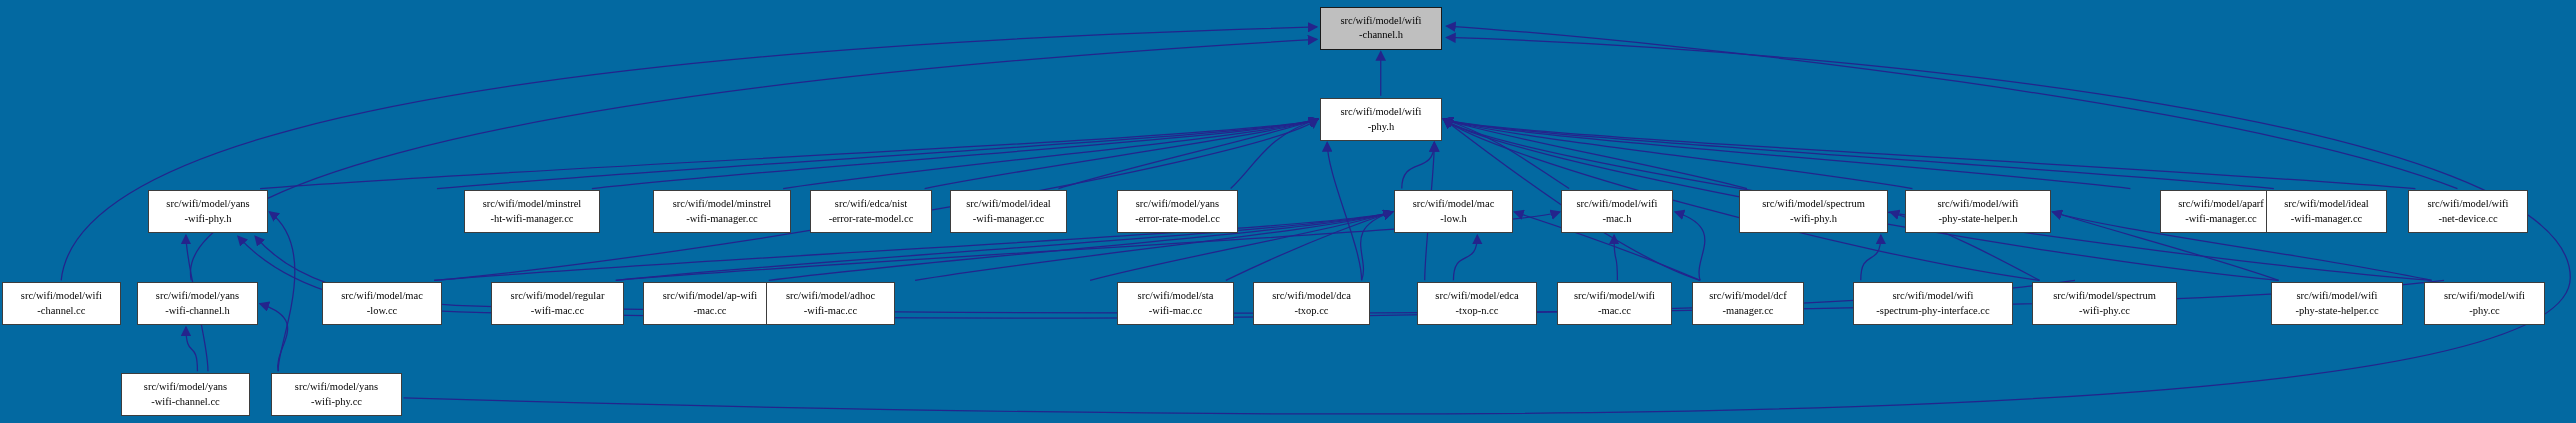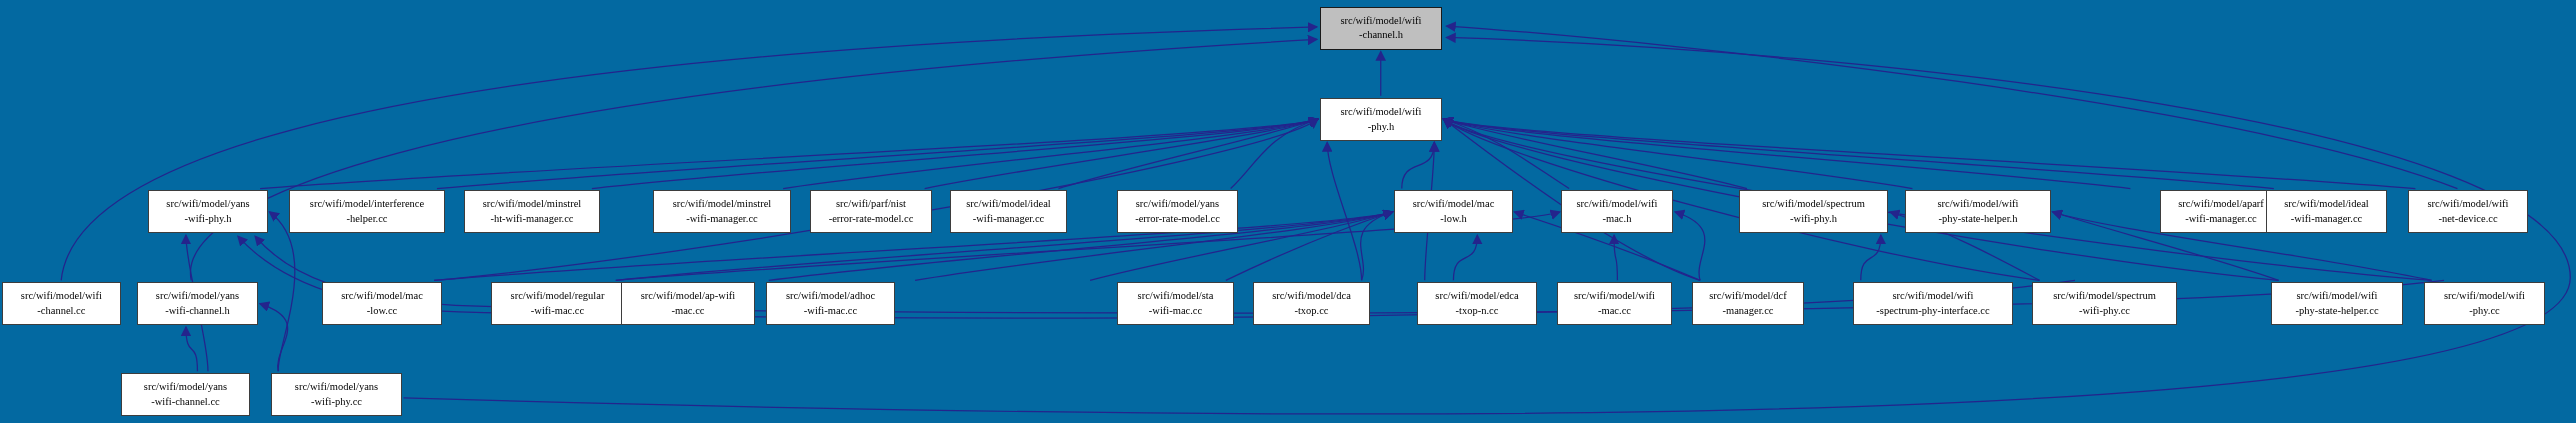--- a/index.html
+++ b/index.html
@@ -94,27 +94,25 @@
         <path d="M 2543,293 C 2424.2,268 2202,239.375 2147,221.5" marker-end="url(#arrow)"></path>
       </g>
   </svg>
   <div id="nodes">
       <div class="node root" style="left: 1320px; top: 6.7px; width: 122px; height: 43px;">src/wifi/model/wifi
 -channel.h</div>
       <div class="node" style="left: 1320px; top: 98px; width: 122px; height: 43px;">src/wifi/model/wifi
 -phy.h</div>
       <div class="node" style="left: 148px; top: 190px; width: 120px; height: 43px;">src/wifi/model/yans
 -wifi-phy.h</div>
-      <div class="node" style="left: 289px; top: 190px; width: 156px; height: 43px;">src/wifi/model/interference
--helper.cc</div>
       <div class="node" style="left: 464px; top: 190px; width: 136px; height: 43px;">src/wifi/model/minstrel
 -ht-wifi-manager.cc</div>
       <div class="node" style="left: 653px; top: 190px; width: 138px; height: 43px;">src/wifi/model/minstrel
 -wifi-manager.cc</div>
-      <div class="node" style="left: 810px; top: 190px; width: 122px; height: 43px;">src/wifi/parf/nist
+      <div class="node" style="left: 810px; top: 190px; width: 122px; height: 43px;">src/wifi/edca/nist
 -error-rate-model.cc</div>
       <div class="node" style="left: 950px; top: 190px; width: 117px; height: 43px;">src/wifi/model/ideal
 -wifi-manager.cc</div>
       <div class="node" style="left: 1117px; top: 190px; width: 121px; height: 43px;">src/wifi/model/yans
 -error-rate-model.cc</div>
       <div class="node" style="left: 1394px; top: 190px; width: 119px; height: 43px;">src/wifi/model/mac
 -low.h</div>
       <div class="node" style="left: 1561px; top: 190px; width: 112px; height: 43px;">src/wifi/model/wifi
 -mac.h</div>
       <div class="node" style="left: 1739px; top: 190px; width: 149px; height: 43px;">src/wifi/model/spectrum
@@ -128,21 +126,21 @@
       <div class="node" style="left: 2408px; top: 190px; width: 120px; height: 43px;">src/wifi/model/wifi
 -net-device.cc</div>
       <div class="node" style="left: 1.9px; top: 282px; width: 119px; height: 43px;">src/wifi/model/wifi
 -channel.cc</div>
       <div class="node" style="left: 137px; top: 282px; width: 121px; height: 43px;">src/wifi/model/yans
 -wifi-channel.h</div>
       <div class="node" style="left: 322px; top: 282px; width: 120px; height: 43px;">src/wifi/model/mac
 -low.cc</div>
       <div class="node" style="left: 491px; top: 282px; width: 133px; height: 43px;">src/wifi/model/regular
 -wifi-mac.cc</div>
-      <div class="node" style="left: 621px; top: 282px; width: 134px; height: 43px; text-align: center;">src/wifi/model/ap-wifi
+      <div class="node" style="left: 643px; top: 282px; width: 134px; height: 43px; text-align: center;">src/wifi/model/ap-wifi
 -mac.cc</div>
       <div class="node" style="left: 766px; top: 282px; width: 129px; height: 43px;">src/wifi/model/adhoc
 -wifi-mac.cc</div>
       <div class="node" style="left: 1117px; top: 282px; width: 117px; height: 43px;">src/wifi/model/sta
 -wifi-mac.cc</div>
       <div class="node" style="left: 1417px; top: 282px; width: 120px; height: 43px;">src/wifi/model/edca
 -txop-n.cc</div>
       <div class="node" style="left: 1253px; top: 282px; width: 117px; height: 43px;">src/wifi/model/dca
 -txop.cc</div>
       <div class="node" style="left: 1557px; top: 282px; width: 115px; height: 43px;">src/wifi/model/wifi

